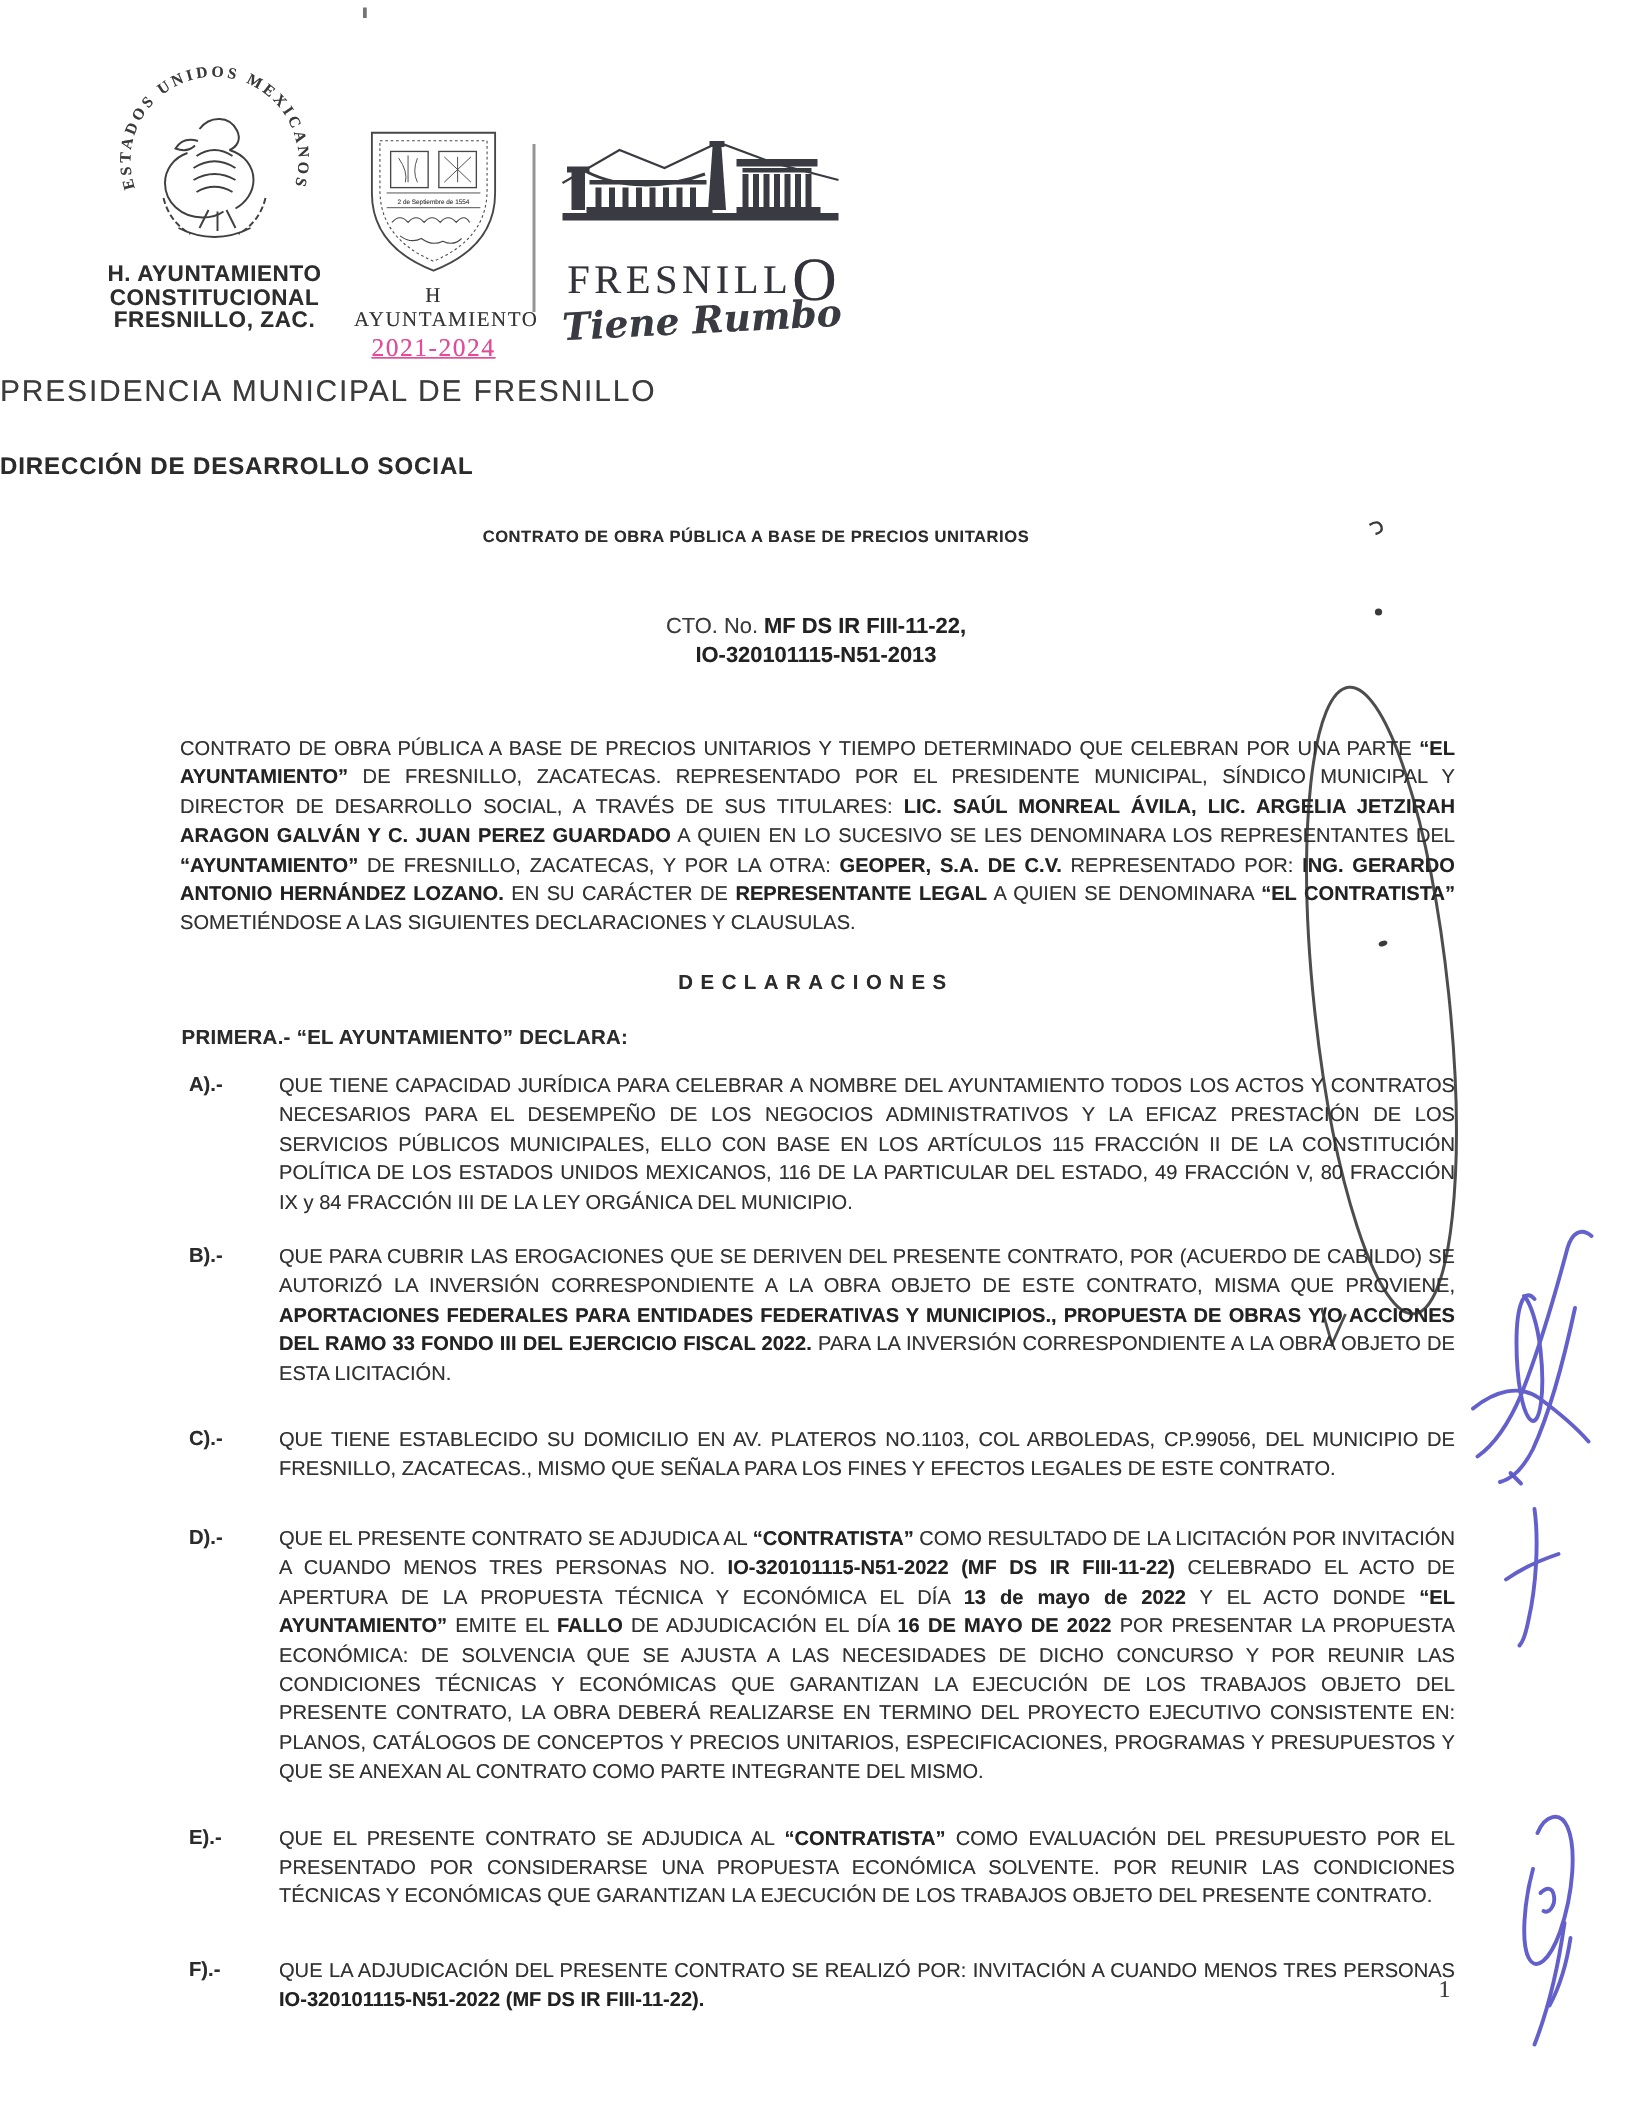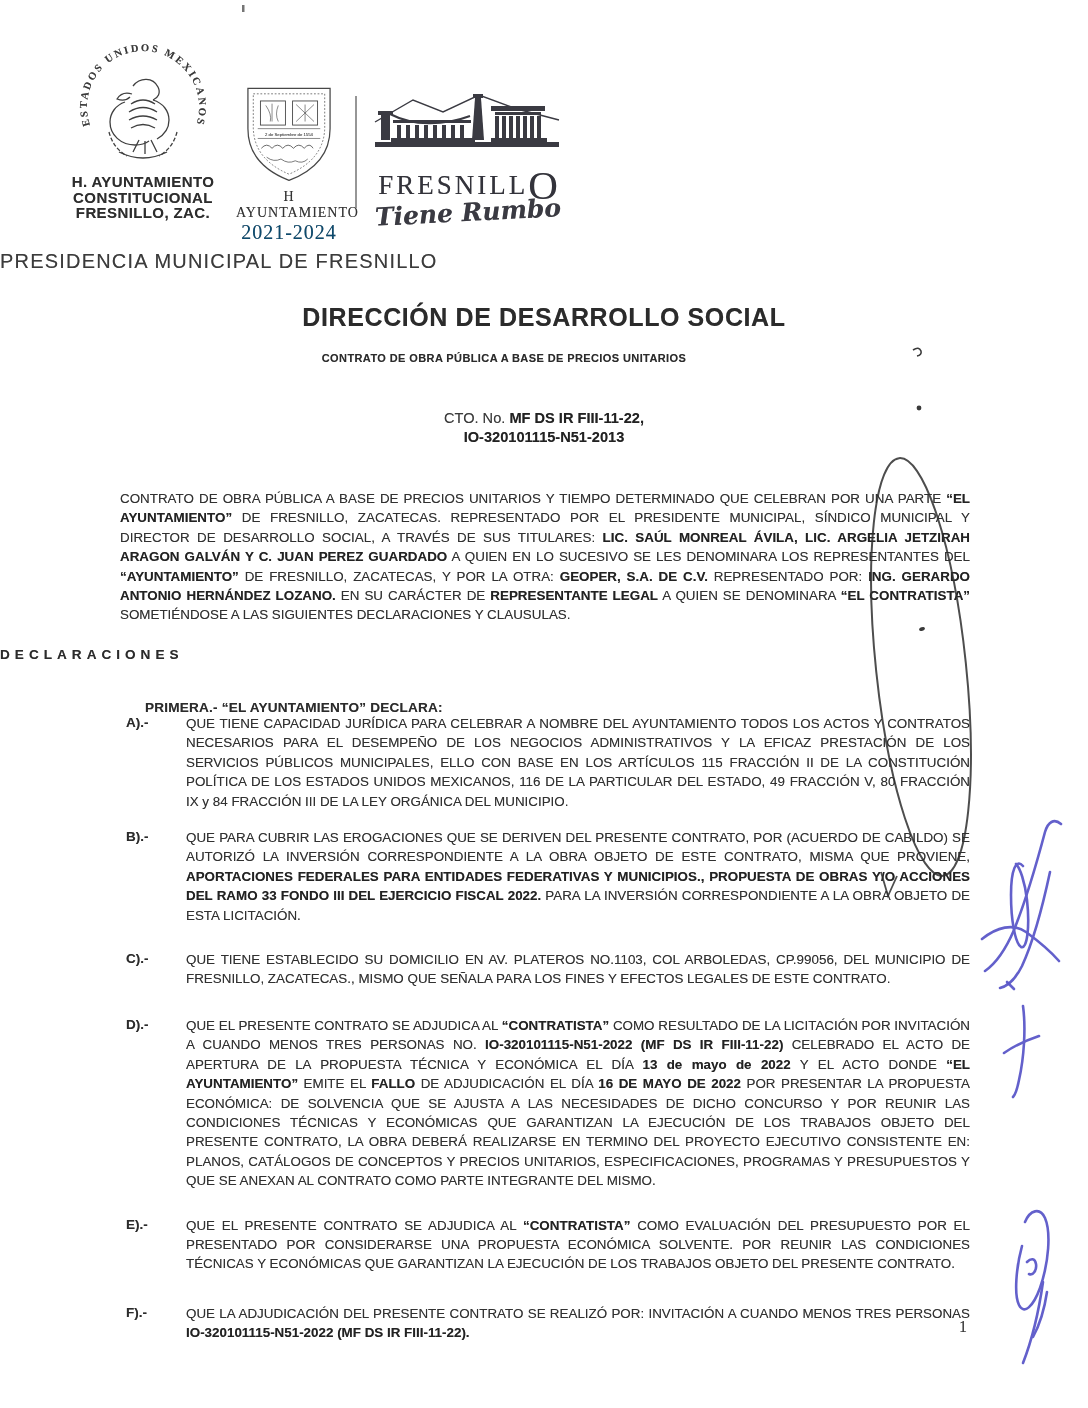--- a/index.html
+++ b/index.html
@@ -6,40 +6,40 @@
   .page{position:relative;width:1088px;height:1408px;background:#ffffff;overflow:hidden;
         font-family:"Liberation Sans",sans-serif;color:#313131;
         text-shadow:0 0 0.3px rgba(45,45,45,.45);}
   b{font-weight:bold;color:#222;}
 
   
   .seal-left{position:absolute;left:70px;top:42px;width:146px;text-align:center;}
   .seal-cap{margin-top:0;font-size:15px;font-weight:bold;line-height:15.5px;letter-spacing:.4px;color:#2d2d2d;}
   .crest{position:absolute;left:236px;top:84px;width:106px;text-align:center;}
   .crest-cap1{font-family:"Liberation Serif",serif;font-size:14px;letter-spacing:1px;color:#343434;margin-top:1px;}
-  .crest-cap2{font-family:"Liberation Serif",serif;font-size:20px;letter-spacing:1px;color:#0c4a6e;}
+  .crest-cap2{font-family:"Liberation Serif",serif;font-size:17px;letter-spacing:1px;color:#ec4899;text-decoration:underline;}
   .divider{position:absolute;left:355px;top:96px;width:2px;height:112px;background:#6a6a6a;opacity:.7;}
   .flogo{position:absolute;left:364px;top:92px;width:208px;text-align:center;}
   .fword{font-family:"Liberation Serif",serif;font-size:27px;letter-spacing:3px;color:#33333b;line-height:30px;white-space:nowrap;margin-top:18px;}
   .fword .bigO{font-size:41px;vertical-align:-5px;letter-spacing:0;}
   .ftag{font-family:"DejaVu Serif",serif;font-style:italic;font-weight:bold;font-size:25px;
         color:#3a3a42;transform:rotate(-3deg);margin-top:-2px;}
 
   
   .t1{position:absolute;left:0;width:1088px;top:250px;font-size:20px;letter-spacing:1.2px;color:#3b3b3b;}
-  .t2{position:absolute;left:0;width:1088px;top:303px;text-align:center;font-size:25px;font-weight:bold;letter-spacing:.6px;color:#2b2b2b;}
+  .t2{position:absolute;left:0;width:1088px;top:303px;text-align:left;font-size:16px;font-weight:bold;letter-spacing:.6px;color:#2b2b2b;}
   .t3{position:absolute;left:0;width:1008px;top:352px;text-align:center;font-size:11px;font-weight:bold;letter-spacing:.4px;color:#2b2b2b;}
   .cto{position:absolute;left:0;width:1088px;top:409px;text-align:center;font-size:14.6px;line-height:18.6px;color:#3b3b3b;}
 
   
   .intro{position:absolute;left:120px;width:850px;top:489px;margin:0;font-size:13.4px;line-height:19.4px;
          text-align:justify;color:#313131;}
-  .declh{position:absolute;left:0;width:1088px;top:647px;text-align:left;font-weight:bold;font-size:13.6px;
+  .declh{position:absolute;left:0;width:1088px;top:647px;text-align:center;font-weight:bold;font-size:13.6px;
          letter-spacing:5px;color:#2b2b2b;}
-  .primera{position:absolute;left:121px;top:700px;font-weight:bold;font-size:13.6px;letter-spacing:.2px;color:#2b2b2b;margin-left:24px;}
+  .primera{position:absolute;left:121px;top:684px;font-weight:bold;font-size:13.6px;letter-spacing:.2px;color:#2b2b2b;}
   .clauses{position:absolute;left:126px;top:714px;width:846px;}
   .clause{display:flex;}
   .clause .lbl{flex:0 0 60px;font-weight:bold;font-size:13.5px;color:#2b2b2b;padding-top:1px;}
   .clause .txt{width:784px;font-size:13.4px;line-height:19.4px;text-align:justify;color:#313131;}
   .clause:nth-child(1){margin-bottom:17px;}
   .clause:nth-child(2){margin-bottom:25px;}
   .clause:nth-child(3){margin-bottom:27px;}
   .clause:nth-child(4){margin-bottom:25px;}
   .clause:nth-child(5){margin-bottom:30px;}
 

